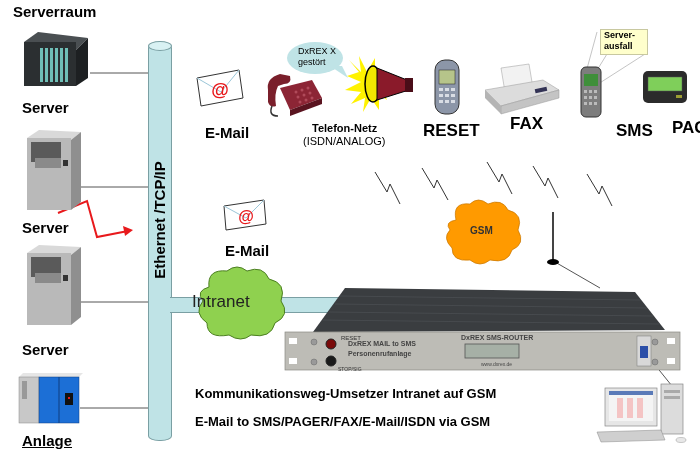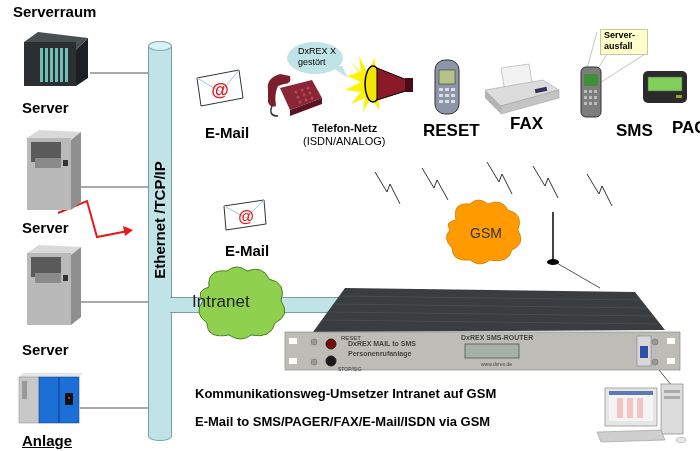--- a/index.html
+++ b/index.html
@@ -205,21 +205,21 @@
   <polyline points="15,12 27,32 30,24 40,44" fill="none" stroke="#333" stroke-width="1"></polyline>
   <polyline points="62,8 74,28 77,20 88,40" fill="none" stroke="#333" stroke-width="1"></polyline>
   <polyline points="127,2 139,22 142,14 152,34" fill="none" stroke="#333" stroke-width="1"></polyline>
   <polyline points="173,6 185,26 188,18 198,38" fill="none" stroke="#333" stroke-width="1"></polyline>
   <polyline points="227,14 239,34 242,26 252,46" fill="none" stroke="#333" stroke-width="1"></polyline>
 </svg>
 
 <svg width="84" height="68" style="left:442px;top:198px;">
   <path d="M14,22 Q10,4 28,6 Q36,-2 46,6 Q60,0 66,12 Q82,16 76,32 Q84,46 70,52 Q66,66 48,62 Q38,70 28,62 Q10,64 10,50 Q0,40 8,32 Q2,24 14,22 Z" fill="#ff9a00" stroke="#c77600" stroke-width="0.7"></path>
 </svg>
-<div class="lbl" style="left:470px;top:225px;font-size:14px;font-weight:normal;color:#333;">GSM</div>
+<div class="lbl" style="left:470px;top:225px;font-size:10px;font-weight:bold;color:#333;">GSM</div>
 
 <div class="abs" style="left:545px;top:212px;width:16px;height:56px;">
   <svg width="16" height="56" style="left:0;top:0;">
     <line x1="8" y1="0" x2="8" y2="48" stroke="#444" stroke-width="2"></line>
     <ellipse cx="8" cy="50" rx="6" ry="3" fill="#000"></ellipse>
   </svg>
 </div>
 
 <div class="abs" style="left:222px;top:200px;width:46px;height:30px;">
   <svg width="46" height="30" style="left:0;top:0;">

